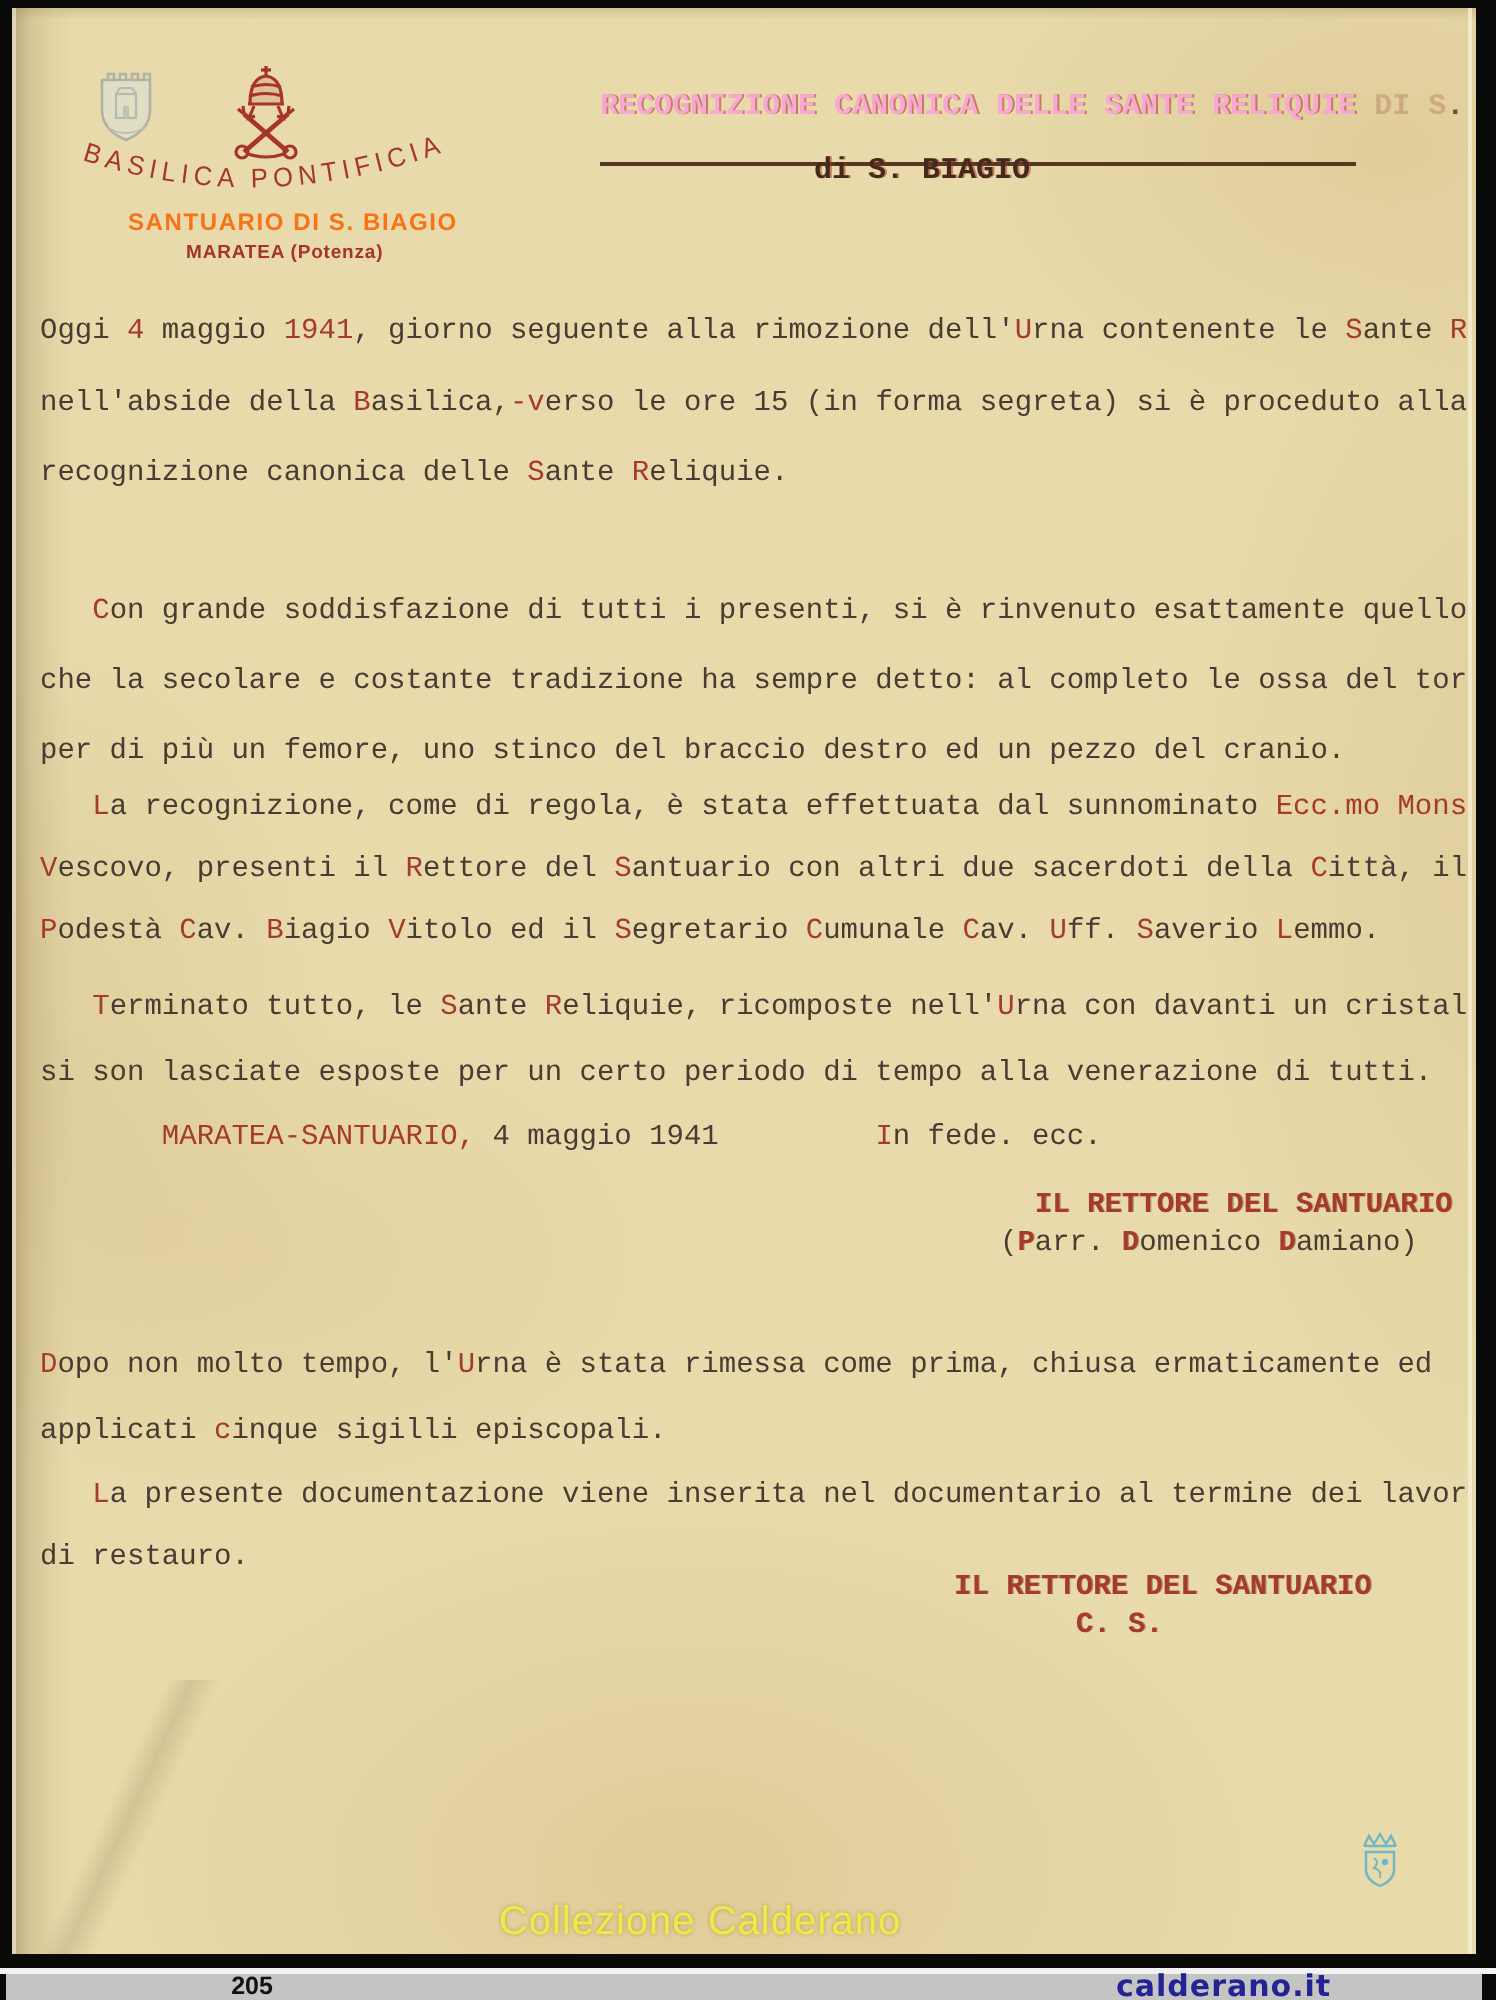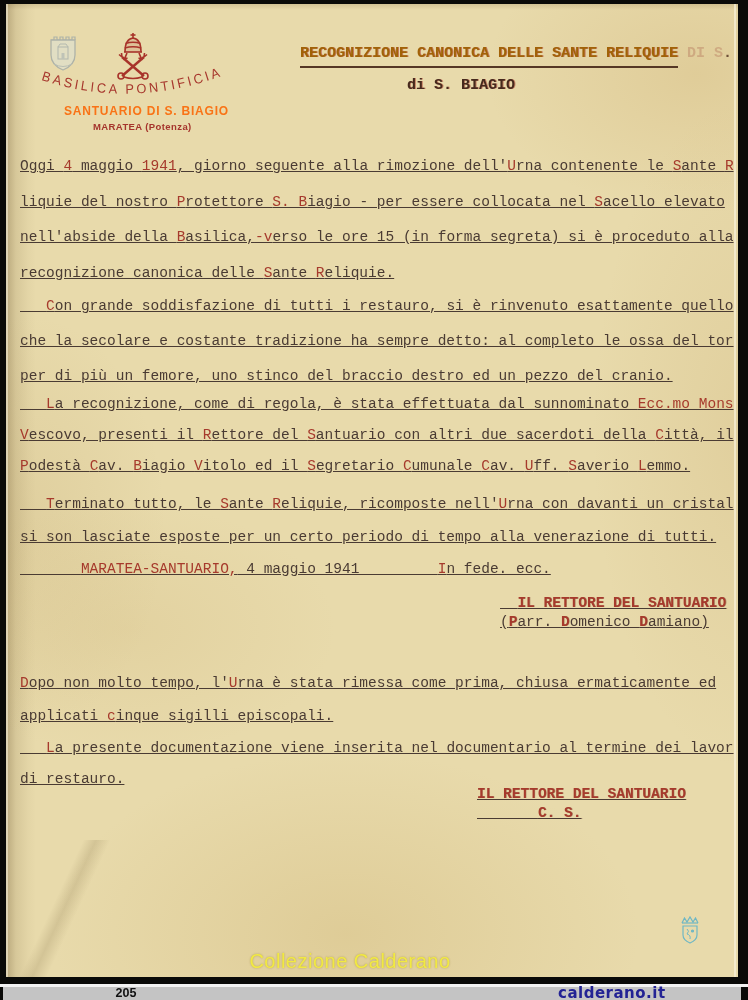--- a/index.html
+++ b/index.html
@@ -53,37 +53,37 @@
     position:absolute;left:64px;top:104px;
     font:bold 12px "Liberation Sans",sans-serif;letter-spacing:.8px;color:#f97316;
   }
   .lh2{
     position:absolute;left:93px;top:121px;
     font:bold 9.5px "Liberation Sans",sans-serif;letter-spacing:.4px;color:#a5342c;
   }
   
   .title-block{position:absolute;left:300px;top:45px;font:bold 15px "Liberation Mono","DejaVu Sans Mono",monospace;white-space:pre;}
   .title-main{
-    color:#a16207;text-shadow:1px 0 0 rgba(168,48,36,.55);
-    border-bottom:2px solid #553724;padding-bottom:4px;
+    color:#f9a8d4;text-shadow:1px 0 0 rgba(168,48,36,.55);
+    border-bottom:2px solid #553724;padding-bottom:19px;
   }
   .title-faded{color:rgba(150,60,48,.25);}
   .title-dot{color:rgba(80,45,30,.8);}
   .title-sub{
     position:absolute;left:407px;top:77px;
     font:bold 15px "Liberation Mono","DejaVu Sans Mono",monospace;
     color:#46291d;text-shadow:1px 0 0 rgba(168,48,36,.5);white-space:pre;
   }
   
   .pblock{
     position:absolute;left:20px;width:719px;overflow:hidden;
     font:14.5px "Liberation Mono","DejaVu Sans Mono",monospace;
     color:#4a3b33;
   }
-  .pblock .line{white-space:pre;text-decoration:underline;}
+  .pblock .line{white-space:pre;}
   .pblock .c1{color:#a63a2c;}
   .p1{top:149px;line-height:35.6px;}
   .p2{top:289px;line-height:35px;}
   .p3{top:389px;line-height:31px;}
   .p4{top:488px;line-height:32.5px;}
   .sig1{top:594px;left:500px;width:240px;line-height:19px;}
   .p5{top:667px;line-height:33px;}
   .p6{top:733px;line-height:31px;}
   .sig2{top:785px;left:477px;width:262px;line-height:19px;}
   .sig .c1{font-weight:bold;text-shadow:.6px 0 0 rgba(90,30,20,.4);margin-top:17px;}
@@ -151,26 +151,25 @@
 </svg>
 
 <div class="lh1">SANTUARIO DI S. BIAGIO</div>
 <div class="lh2">MARATEA (Potenza)</div>
 
 <div class="title-block"><span class="title-main">RECOGNIZIONE CANONICA DELLE SANTE RELIQUIE</span><span class="title-faded"> DI S</span><span class="title-dot">.</span></div>
 <div class="title-sub">di S. BIAGIO</div>
 
 <div class="pblock p1">
     <div class="line"><span class="c0">Oggi </span><span class="c1">4</span><span class="c0"> maggio </span><span class="c1">1941</span><span class="c0">, giorno seguente alla rimozione dell'</span><span class="c1">U</span><span class="c0">rna contenente le </span><span class="c1">S</span><span class="c0">ante </span><span class="c1">R</span></div>
-    <div class="line"><span class="c0">liquie del nostro </span><span class="c1">P</span><span class="c0">rotettore </span><span class="c1">S. B</span><span class="c0">iagio - per essere collocata nel </span><span class="c1">S</span><span class="c0">acello elevato</span></div>
     <div class="line"><span class="c0">nell'abside della </span><span class="c1">B</span><span class="c0">asilica,</span><span class="c1">-v</span><span class="c0">erso le ore 15 (in forma segreta) si è proceduto alla</span></div>
     <div class="line"><span class="c0">recognizione canonica delle </span><span class="c1">S</span><span class="c0">ante </span><span class="c1">R</span><span class="c0">eliquie.</span></div>
   </div>
 <div class="pblock p2">
-    <div class="line"><span class="c0">   </span><span class="c1">C</span><span class="c0">on grande soddisfazione di tutti i restauro, si è rinvenuto esattamente quello</span></div>
+    <div class="line"><span class="c0">   </span><span class="c1">C</span><span class="c0">on grande soddisfazione di tutti i presenti, si è rinvenuto esattamente quello</span></div>
     <div class="line"><span class="c0">che la secolare e costante tradizione ha sempre detto: al completo le ossa del tor</span></div>
     <div class="line"><span class="c0">per di più un femore, uno stinco del braccio destro ed un pezzo del cranio.</span></div>
   </div>
 <div class="pblock p3">
     <div class="line"><span class="c0">   </span><span class="c1">L</span><span class="c0">a recognizione, come di regola, è stata effettuata dal sunnominato </span><span class="c1">Ecc.mo Mons</span></div>
     <div class="line"><span class="c1">V</span><span class="c0">escovo, presenti il </span><span class="c1">R</span><span class="c0">ettore del </span><span class="c1">S</span><span class="c0">antuario con altri due sacerdoti della </span><span class="c1">C</span><span class="c0">ittà, il</span></div>
     <div class="line"><span class="c1">P</span><span class="c0">odestà </span><span class="c1">C</span><span class="c0">av. </span><span class="c1">B</span><span class="c0">iagio </span><span class="c1">V</span><span class="c0">itolo ed il </span><span class="c1">S</span><span class="c0">egretario </span><span class="c1">C</span><span class="c0">umunale </span><span class="c1">C</span><span class="c0">av. </span><span class="c1">U</span><span class="c0">ff. </span><span class="c1">S</span><span class="c0">averio </span><span class="c1">L</span><span class="c0">emmo.</span></div>
   </div>
 <div class="pblock p4">
     <div class="line"><span class="c0">   </span><span class="c1">T</span><span class="c0">erminato tutto, le </span><span class="c1">S</span><span class="c0">ante </span><span class="c1">R</span><span class="c0">eliquie, ricomposte nell'</span><span class="c1">U</span><span class="c0">rna con davanti un cristal</span></div>

